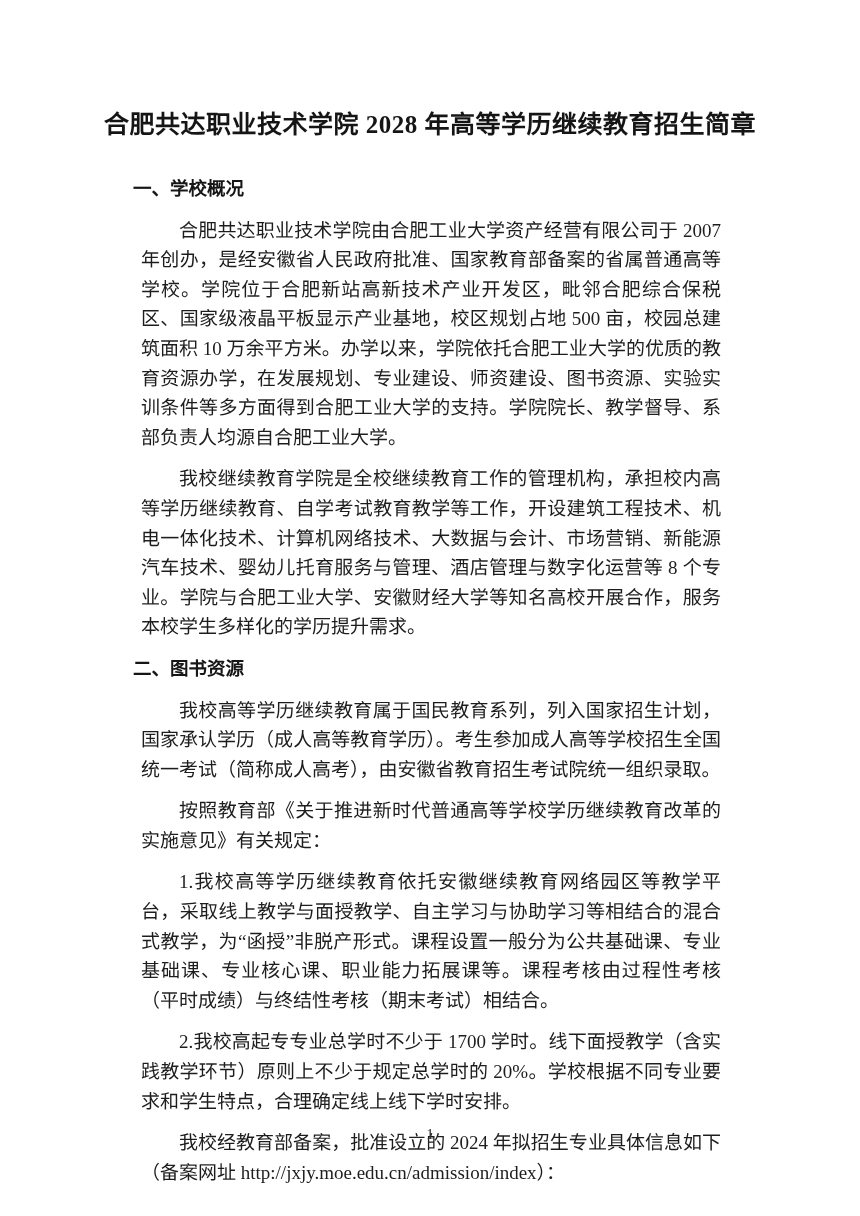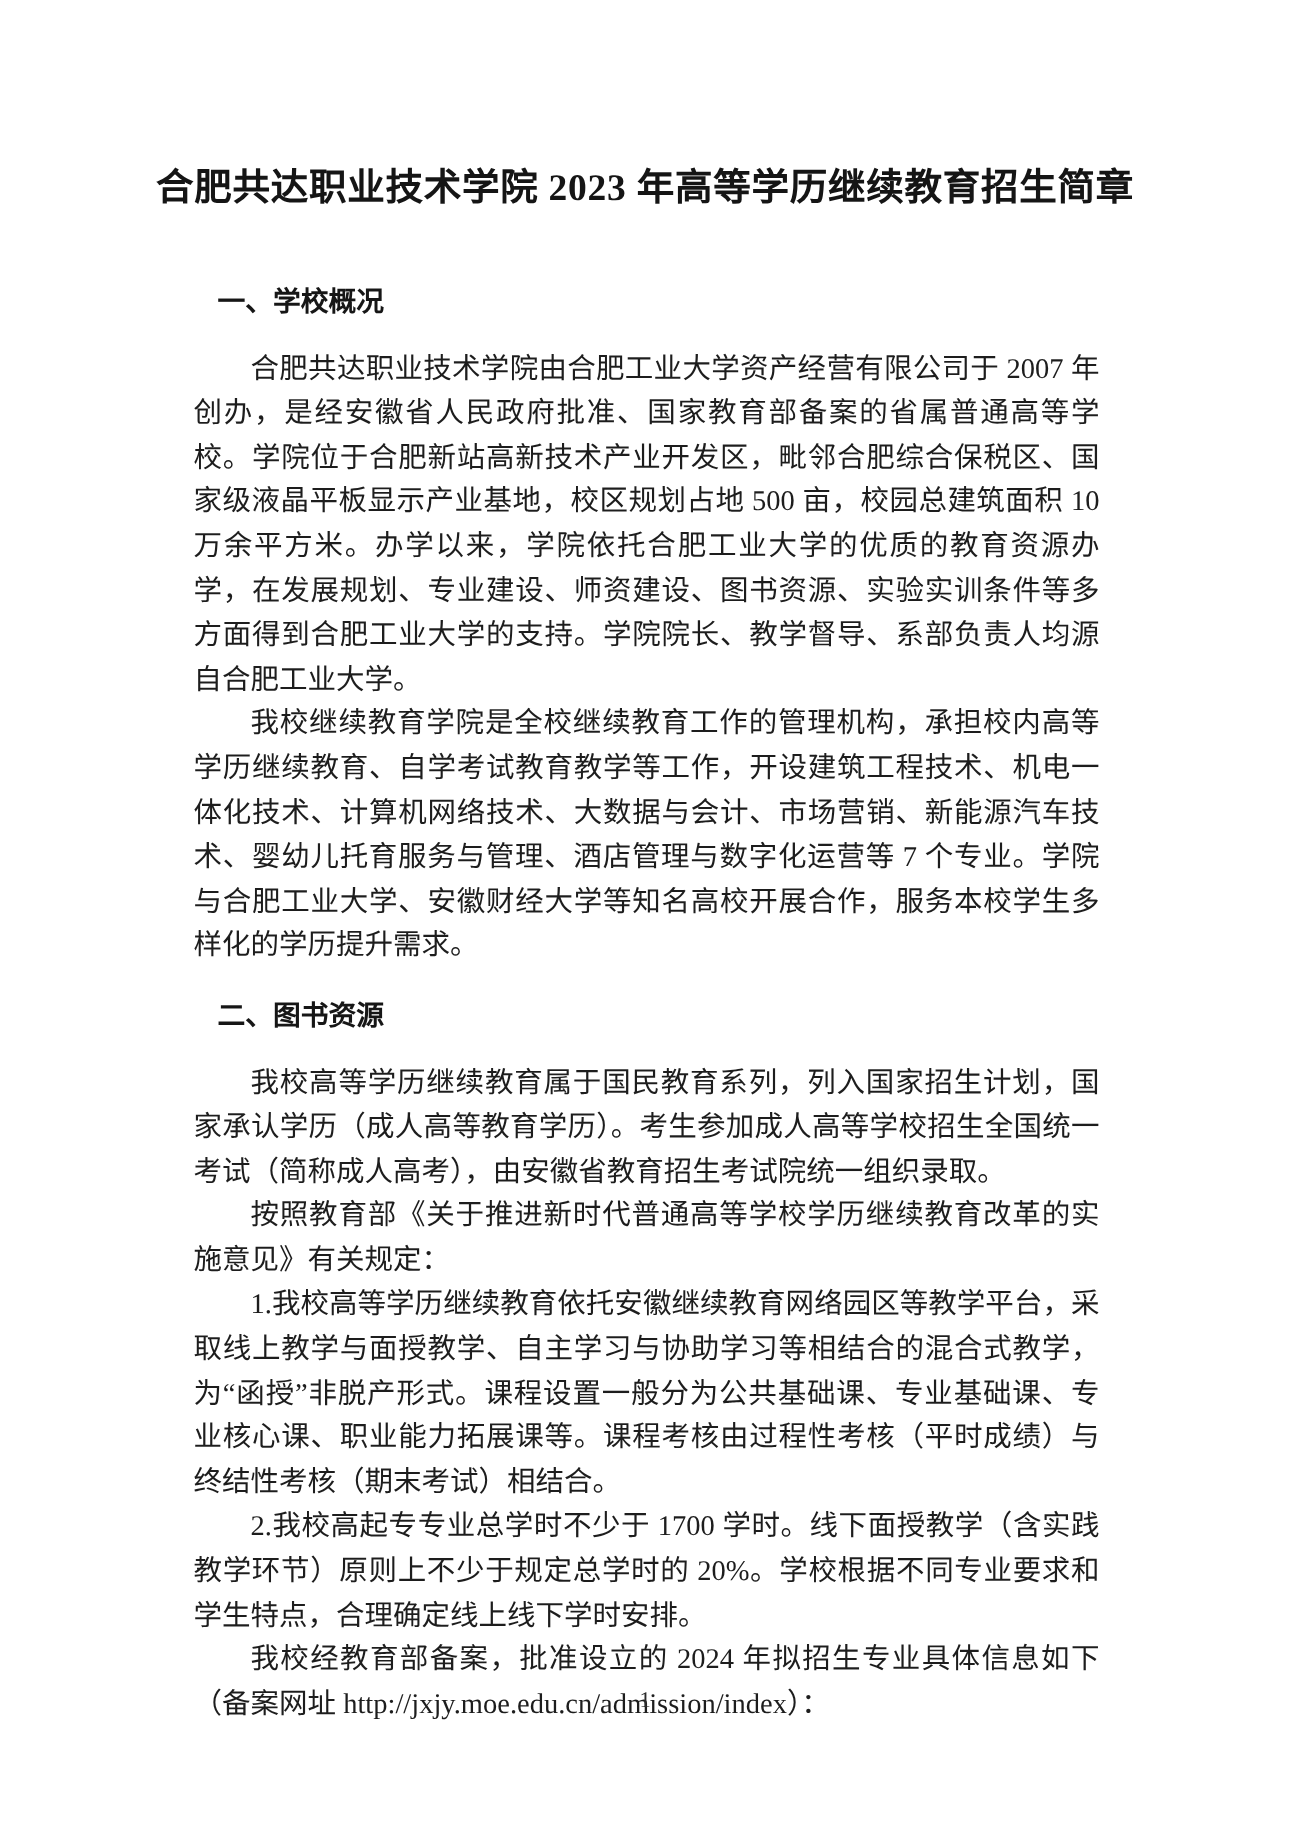--- a/index.html
+++ b/index.html
@@ -38,49 +38,49 @@
     line-height: 29.6px;
     text-align: justify;
     text-justify: inter-character;
     color: #1d1d1d;
   }
   .section-heading {
     font-family: "Liberation Sans", sans-serif;
     font-size: 18.5px;
     font-weight: 700;
     color: #161616;
-    margin: 16px;
+    margin: 4px;
   }
   .para {
-    margin: 0;
+    margin: 12px;
     text-indent: 2em;
   }
   .page-number {
     position: absolute;
     top: 1126px;
     left: 0;
     width: 860px;
     text-align: center;
     font-size: 15px;
     color: #2a2a2a;
     font-family: "Liberation Serif", serif;
   }
 </style>
 </head>
 <body>
 
 <div class="page">
 
-  <h1 class="doc-title">合肥共达职业技术学院 2023 年高等学历继续教育招生简章</h1>
+  <h1 class="doc-title">合肥共达职业技术学院 2028 年高等学历继续教育招生简章</h1>
 
   <div class="content">
 
     <div class="section-heading">一、学校概况</div>
     <p class="para">合肥共达职业技术学院由合肥工业大学资产经营有限公司于 2007 年创办，是经安徽省人民政府批准、国家教育部备案的省属普通高等学校。学院位于合肥新站高新技术产业开发区，毗邻合肥综合保税区、国家级液晶平板显示产业基地，校区规划占地 500 亩，校园总建筑面积 10 万余平方米。办学以来，学院依托合肥工业大学的优质的教育资源办学，在发展规划、专业建设、师资建设、图书资源、实验实训条件等多方面得到合肥工业大学的支持。学院院长、教学督导、系部负责人均源自合肥工业大学。</p>
-    <p class="para">我校继续教育学院是全校继续教育工作的管理机构，承担校内高等学历继续教育、自学考试教育教学等工作，开设建筑工程技术、机电一体化技术、计算机网络技术、大数据与会计、市场营销、新能源汽车技术、婴幼儿托育服务与管理、酒店管理与数字化运营等 7 个专业。学院与合肥工业大学、安徽财经大学等知名高校开展合作，服务本校学生多样化的学历提升需求。</p>
+    <p class="para">我校继续教育学院是全校继续教育工作的管理机构，承担校内高等学历继续教育、自学考试教育教学等工作，开设建筑工程技术、机电一体化技术、计算机网络技术、大数据与会计、市场营销、新能源汽车技术、婴幼儿托育服务与管理、酒店管理与数字化运营等 8 个专业。学院与合肥工业大学、安徽财经大学等知名高校开展合作，服务本校学生多样化的学历提升需求。</p>
 
     <div class="section-heading">二、图书资源</div>
     <p class="para">我校高等学历继续教育属于国民教育系列，列入国家招生计划，国家承认学历（成人高等教育学历）。考生参加成人高等学校招生全国统一考试（简称成人高考），由安徽省教育招生考试院统一组织录取。</p>
 
     <p class="para">按照教育部《关于推进新时代普通高等学校学历继续教育改革的实施意见》有关规定：</p>
     <p class="para">1.我校高等学历继续教育依托安徽继续教育网络园区等教学平台，采取线上教学与面授教学、自主学习与协助学习等相结合的混合式教学，为“函授”非脱产形式。课程设置一般分为公共基础课、专业基础课、专业核心课、职业能力拓展课等。课程考核由过程性考核（平时成绩）与终结性考核（期末考试）相结合。</p>
     <p class="para">2.我校高起专专业总学时不少于 1700 学时。线下面授教学（含实践教学环节）原则上不少于规定总学时的 20%。学校根据不同专业要求和学生特点，合理确定线上线下学时安排。</p>
 
     <p class="para">我校经教育部备案，批准设立的 2024 年拟招生专业具体信息如下（备案网址 http://jxjy.moe.edu.cn/admission/index）：</p>
 

